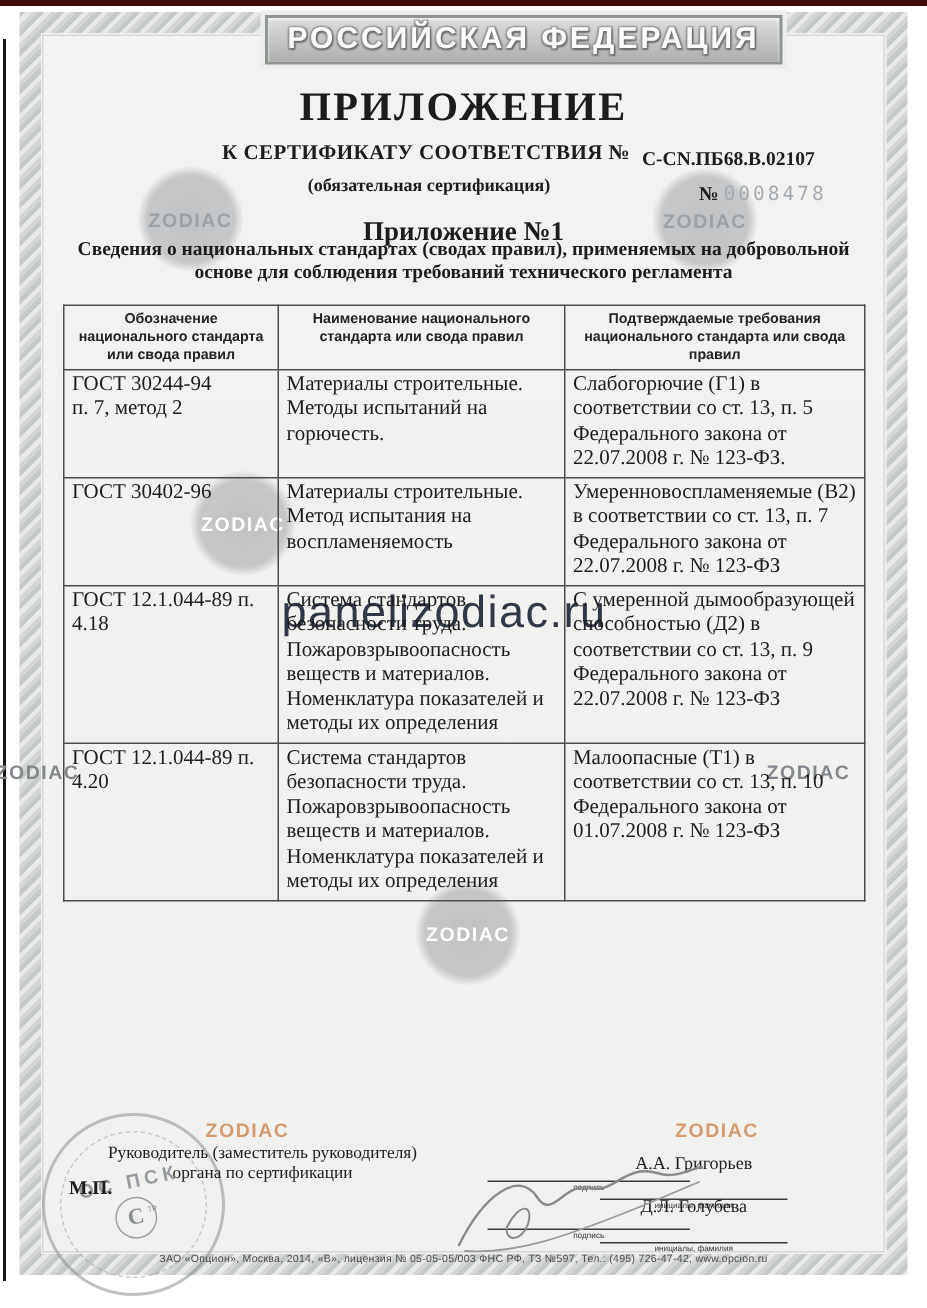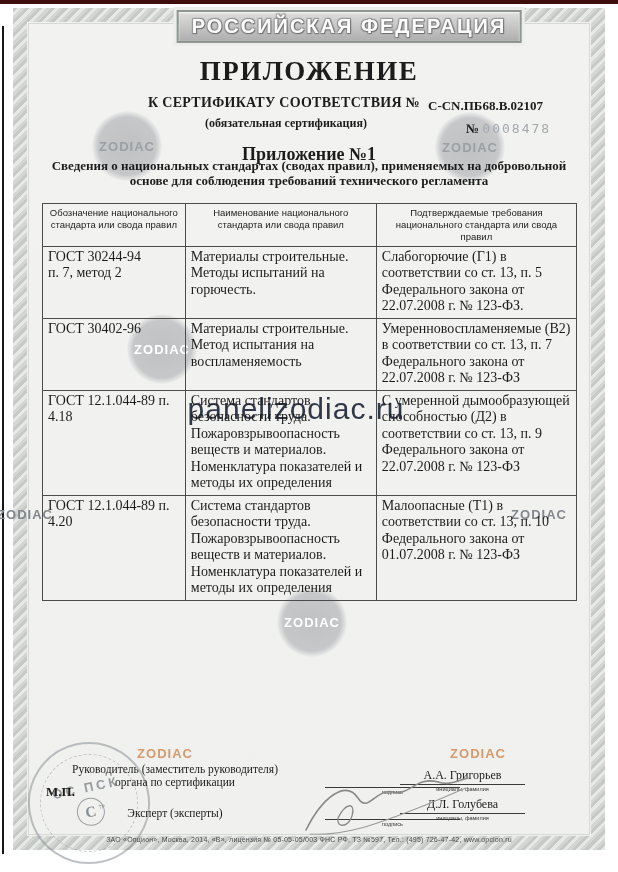--- a/index.html
+++ b/index.html
@@ -34,21 +34,21 @@
   .cert-kind{top:116px;left:150px;width:272px;text-align:center;font-size:12px;font-weight:bold;}
   .blank-no{top:121px;left:466px;font-size:13px;font-weight:bold;}
   .blank-no .digits{font-family:"DejaVu Sans Mono", monospace;font-weight:normal;
         color:#a4a9b0;letter-spacing:2px;font-size:13px;}
   .annex-title{top:144px;font-size:18px;font-weight:bold;}
   .annex-desc{top:158px;left:39px;width:540px;text-align:center;font-size:13px;font-weight:bold;line-height:1.16;}
 
   
   table.std{position:absolute;left:42px;top:203px;width:535px;border-collapse:collapse;z-index:4;background:transparent;}
   table.std th, table.std td{border:1px solid #4c4c4c;vertical-align:top;}
-  table.std th{font-family:"Liberation Sans", sans-serif;font-weight:normal;font-size:9.5px;
+  table.std th{font-family:"Liberation Sans", sans-serif;font-weight:bold;font-size:9.5px;
         line-height:1.25;text-align:center;padding:3px 4px;color:#222;}
   table.std td{font-size:14px;line-height:1.18;padding:2px 4px 3px 5px;white-space:pre-line;}
   .col1{width:140px;} .col2{width:185px;} .col3{width:194px;}
   .r1{height:30px;} .r2{height:47px;} .r3{height:51px;} .r4{height:57px;}
 
   
   .wm-url{top:392px;left:0;width:592px;text-align:center;z-index:1;
         font-family:"Liberation Sans", sans-serif;font-size:30px;color:#0f172a;letter-spacing:1px;opacity:.85;}
   .zod{position:absolute;width:70px;height:70px;border-radius:50%;display:flex;align-items:center;
         justify-content:center;z-index:1;}
@@ -73,21 +73,21 @@
   
   .mp{top:784px;left:46px;font-size:13px;font-weight:bold;z-index:3;}
   .sig-label{left:60px;width:230px;text-align:center;font-size:11.5px;line-height:1.15;white-space:pre-line;z-index:3;}
   .lab1{top:763px;} .lab2{top:807px;}
   .uline{border-bottom:1px solid #3a3a3a;text-align:center;}
   .caption{font-size:5.5px;text-align:center;color:#333;font-family:"Liberation Sans", sans-serif;padding-top:1px;}
   .sigline{position:absolute;left:325px;width:135px;z-index:3;}
   .sig1{top:770px;} .sig1 .uline{height:17px;} .sig2{top:801px;} .sig2 .uline{height:18px;}
   .nameblock{position:absolute;left:400px;width:125px;z-index:3;font-size:12px;}
   .nm1{top:768px;} .nm2{top:797px;}
-  .nameblock .uline{padding-bottom:1px;}
+  .nameblock .uline{padding-bottom:16px;}
   .autograph{position:absolute;left:298px;top:768px;z-index:3;}
 
   .imprint{top:836px;left:20px;width:578px;text-align:center;z-index:4;
         font-family:"Liberation Sans", sans-serif;font-size:7px;color:#4b4b4b;letter-spacing:.2px;}
 </style>
 </head>
 <body>
 
 <div class="stage">
   <div class="topbar"></div>
@@ -178,21 +178,20 @@
       <span class="stamp-emblem">
         <span class="stamp-c">С</span>
         <span class="stamp-tr">ТР</span>
       </span>
     </div>
   </div>
   <div class="abs mp">М.П.</div>
 
   <div class="abs sig-label lab1">Руководитель (заместитель руководителя)
 органа по сертификации</div>
-  <div class="abs sig-label lab2">Эксперт (эксперты)</div>
 
   <div class="sigline sig1">
     <div class="uline"></div>
     <div class="caption">подпись</div>
   </div>
   <div class="nameblock nm1">
     <div class="uline">А.А. Григорьев</div>
     <div class="caption">инициалы, фамилия</div>
   </div>
 

